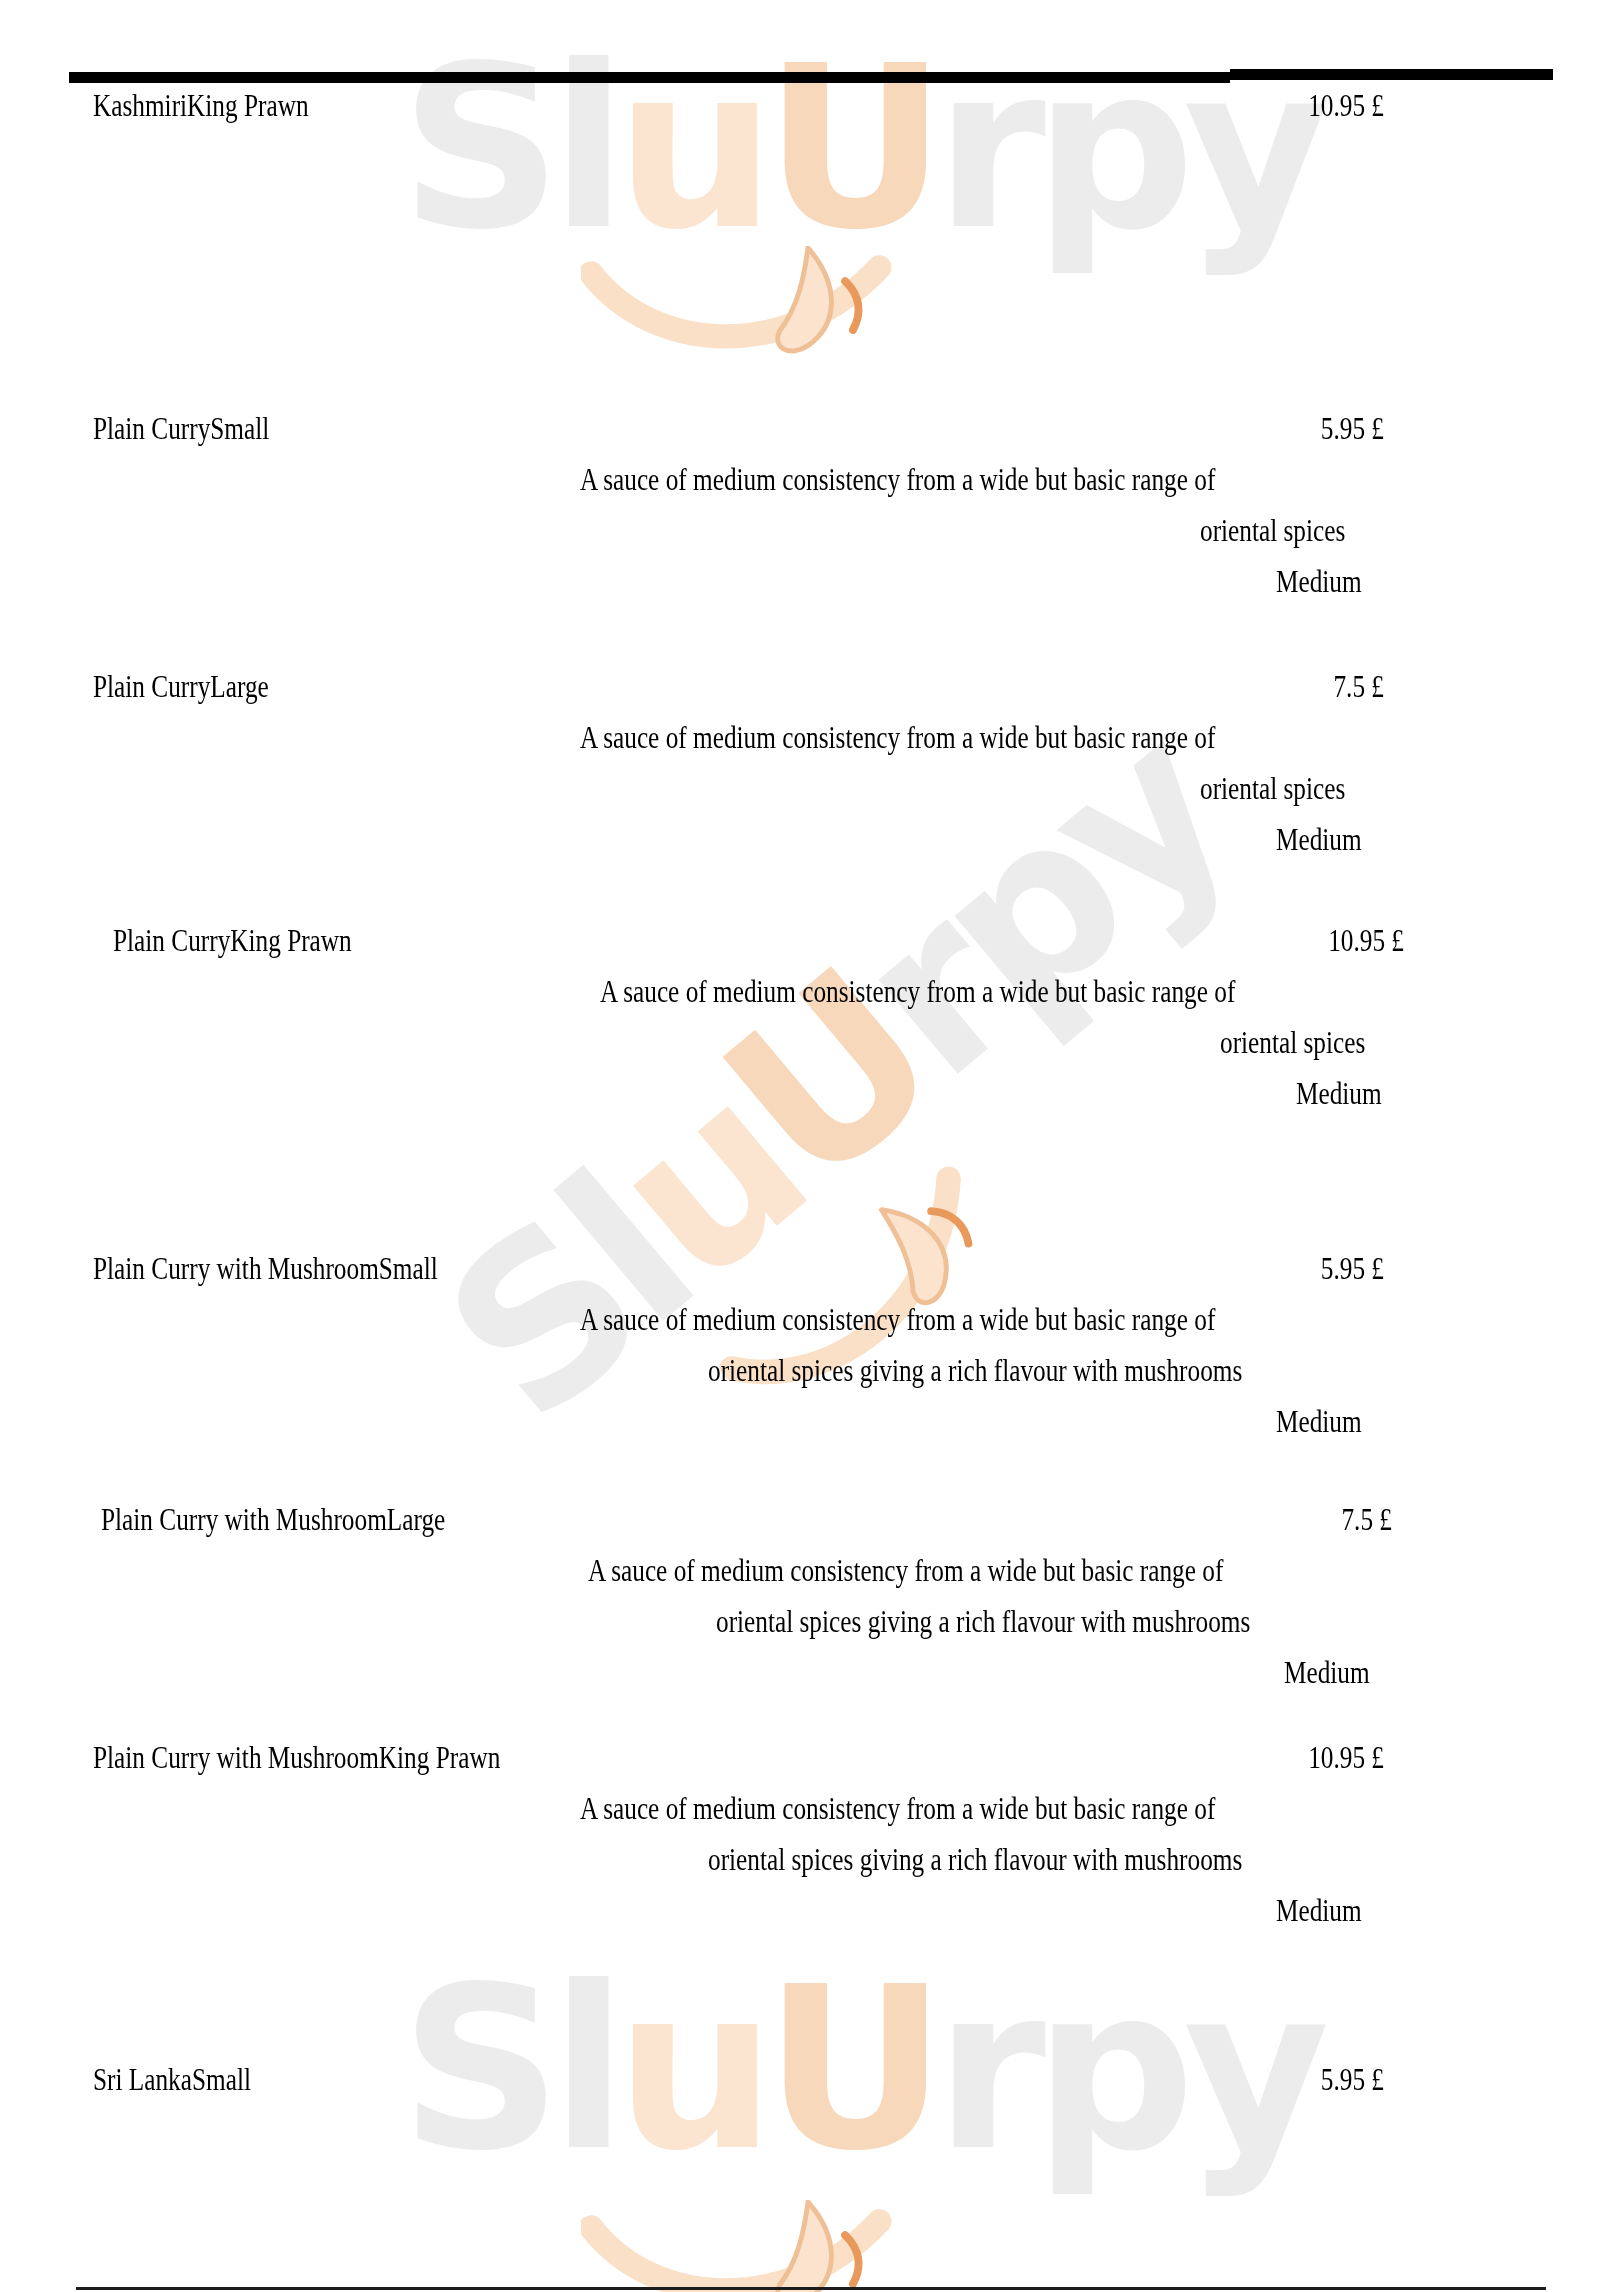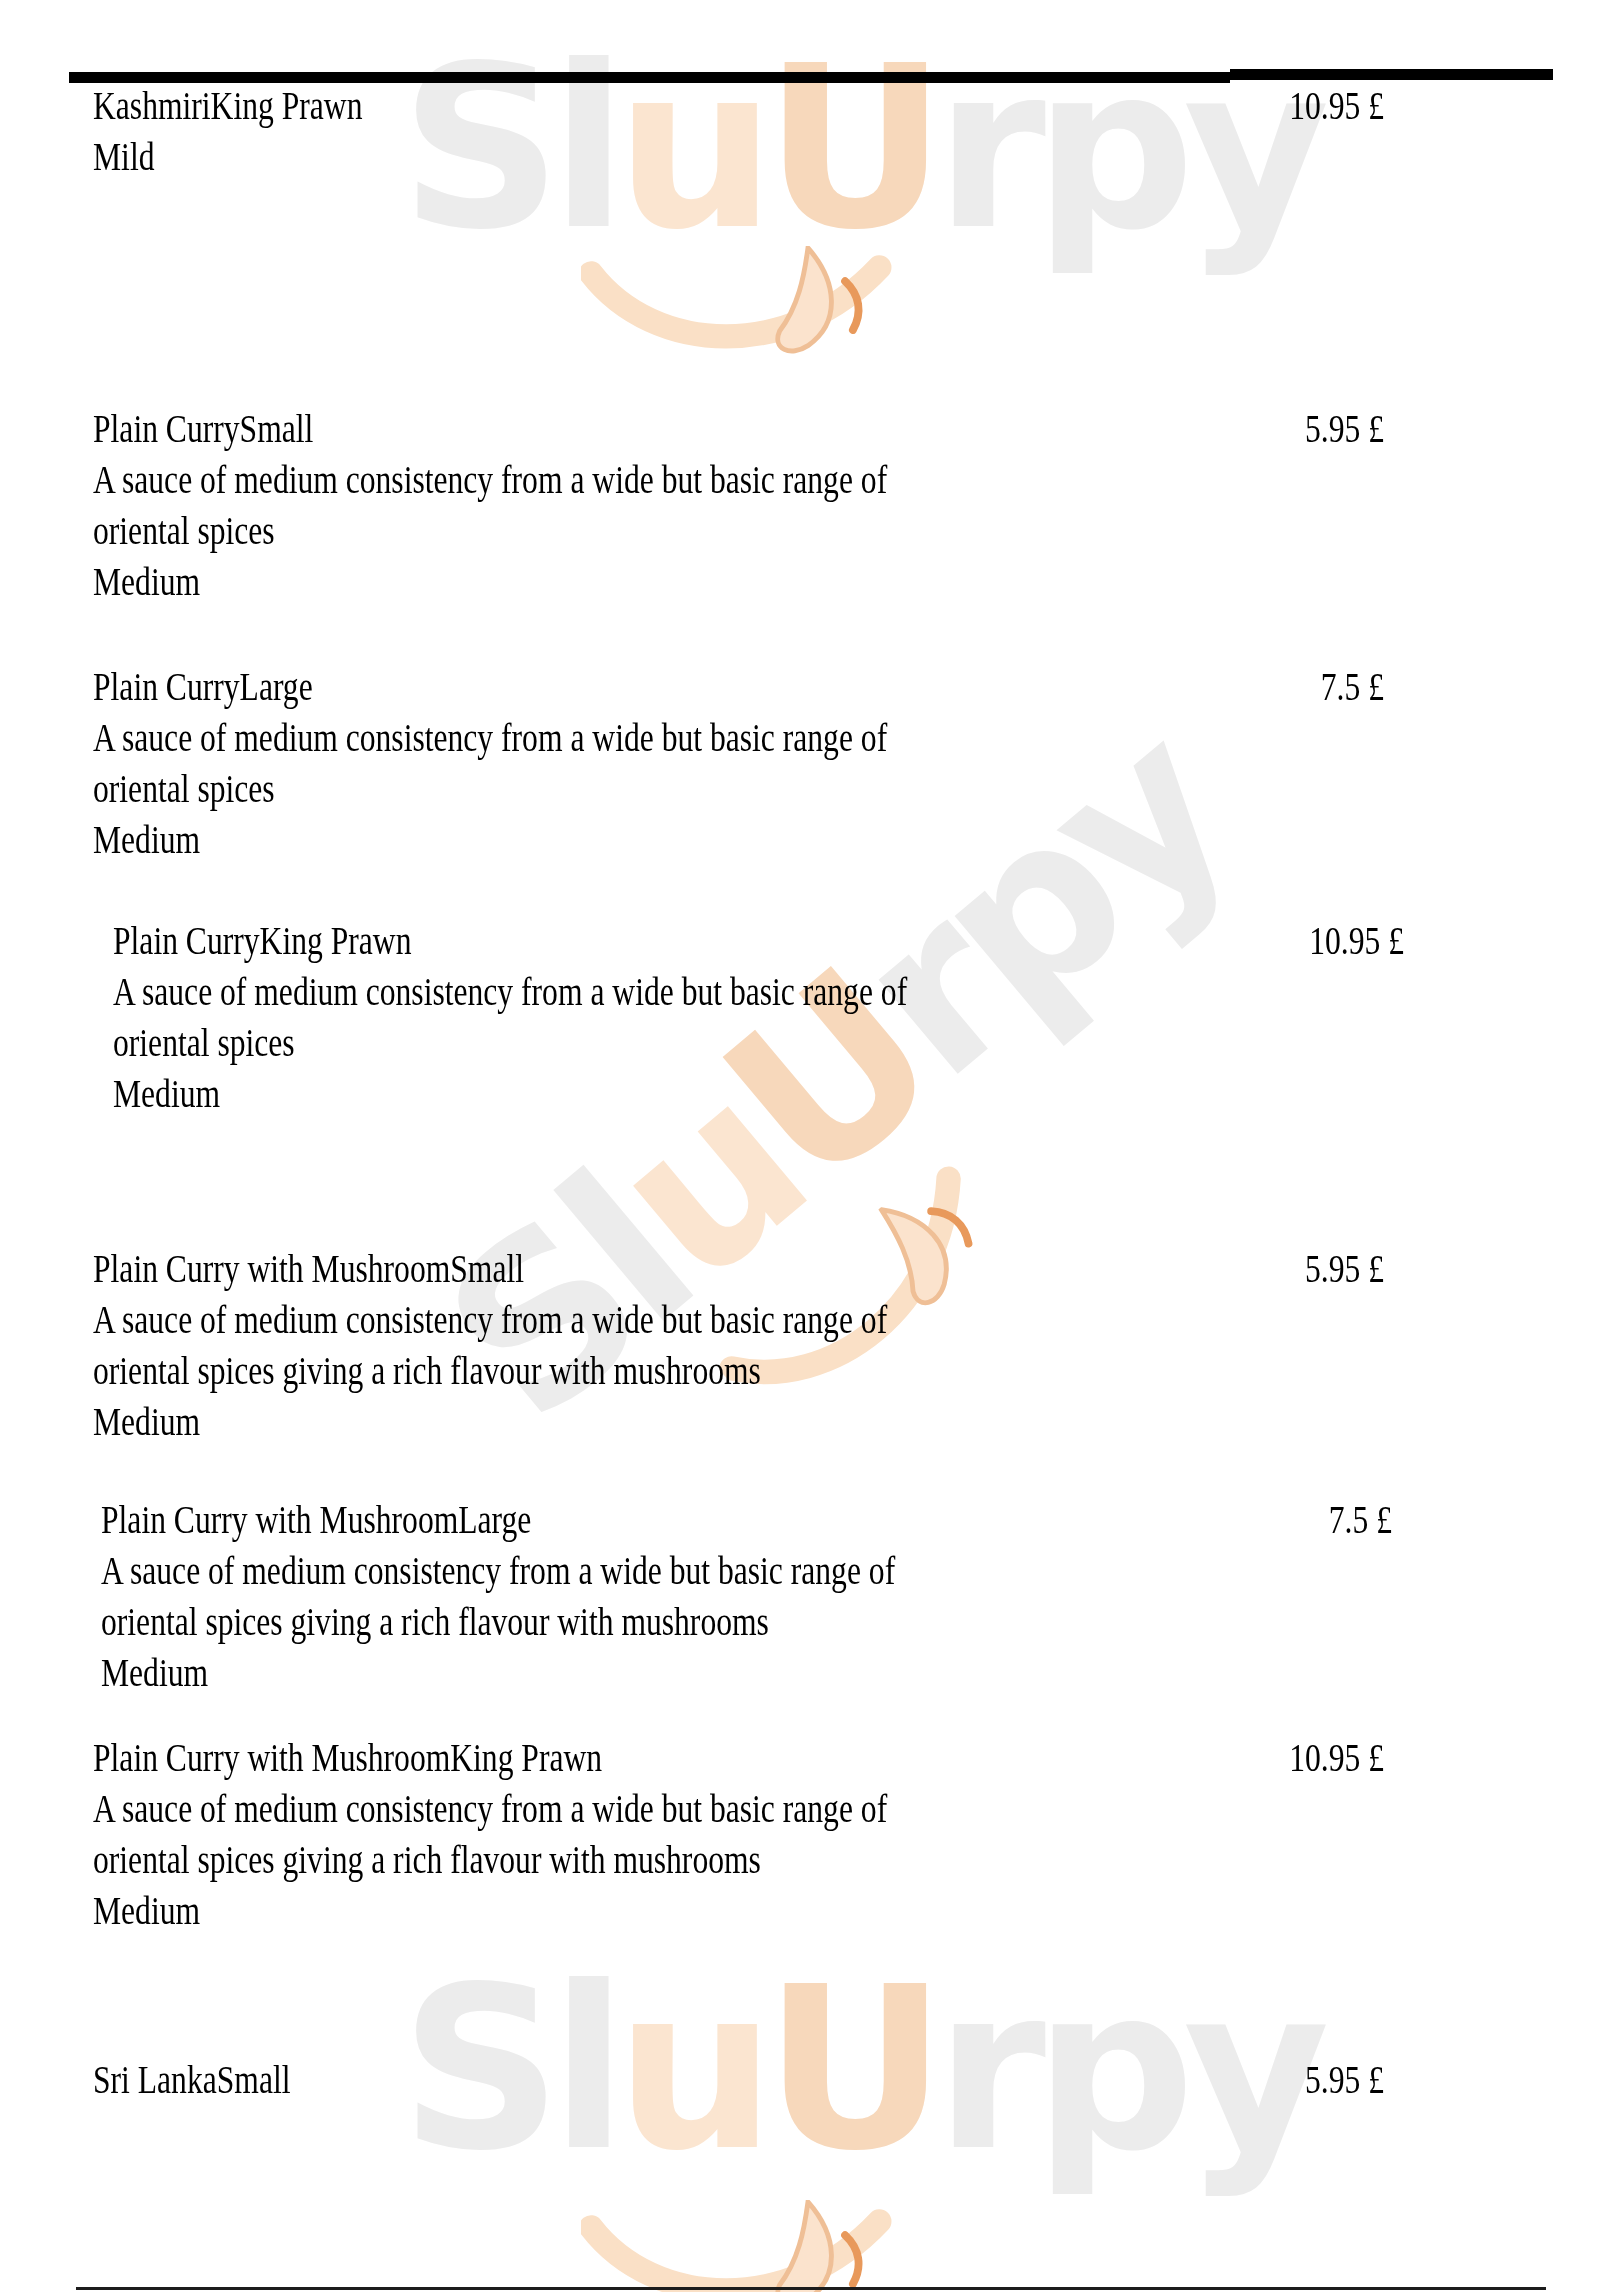--- a/index.html
+++ b/index.html
@@ -26,21 +26,21 @@
     line-height:1;
     white-space:nowrap;
   }
   .wm .swoosh{position:absolute;left:181px;top:243px;width:323px;height:127px;}
   .wm-top .swoosh{top:210px;}
   .wm-mid{transform:rotate(-40deg);}
 
   
   .item{
     position:absolute;left:93px;width:1291px;
-    font-size:40px;line-height:51px;color:#000;z-index:1;
+    font-size:32px;line-height:51px;color:#000;z-index:1;text-align:right;
   }
   .item .row{display:flex;justify-content:space-between;align-items:baseline;}
   .tx{display:inline-block;transform:scaleX(0.79);transform-origin:0 50%;white-space:nowrap;}
   .tx-r{transform-origin:100% 50%;}
 </style>
 </head>
 <body>
 
 <div class="page">
 
@@ -72,21 +72,20 @@
   <div class="rule rule-top-left"></div>
   <div class="rule rule-top-right"></div>
   <div class="rule rule-bottom"></div>
 
   <div id="menu-items">
       <div class="item" style="top: 80px;">
         <div class="row">
           <span class="tx">KashmiriKing Prawn</span>
           <span class="tx tx-r">10.95 £</span>
         </div>
-        <div><span class="tx">Mild</span></div>
       </div>
       <div class="item" style="top: 361px; margin-top: 42px;">
         <div class="row">
           <span class="tx">Plain CurrySmall</span>
           <span class="tx tx-r">5.95 £</span>
         </div>
         <div><span class="tx">A sauce of medium consistency from a wide but basic range of</span></div>
         <div><span class="tx">oriental spices</span></div>
         <div><span class="tx">Medium</span></div>
       </div>

